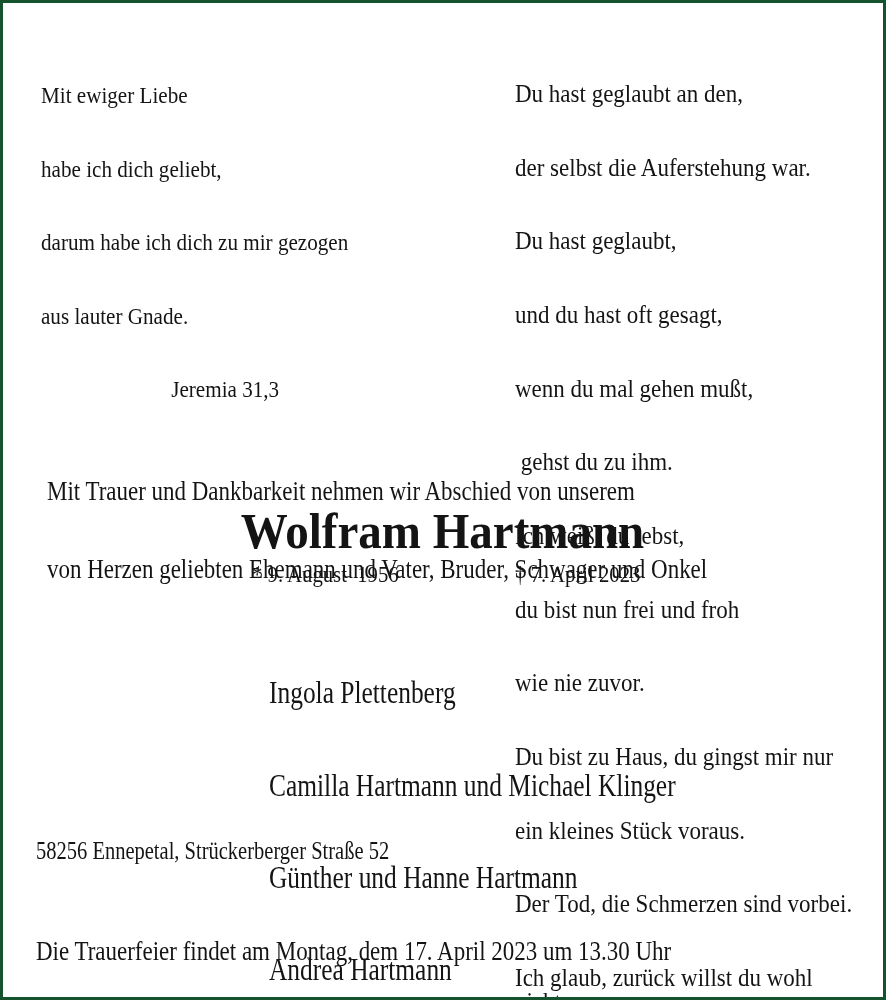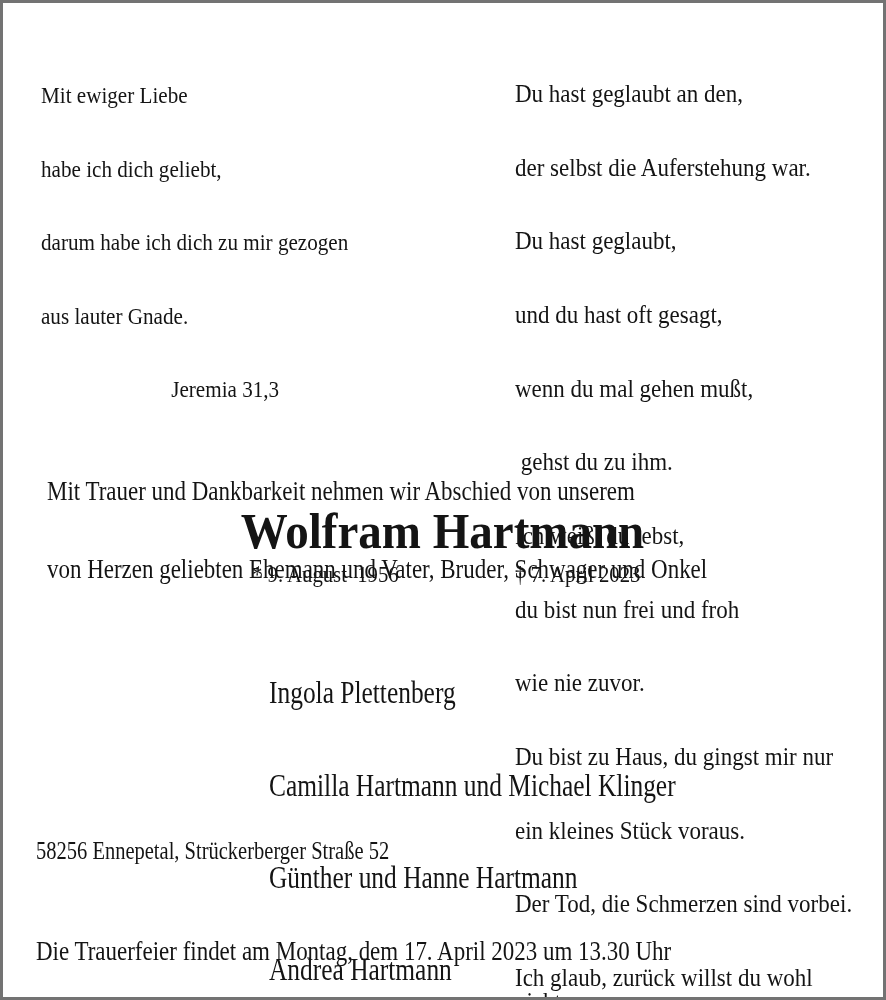--- a/index.html
+++ b/index.html
@@ -6,21 +6,21 @@
     margin: 0;
     padding: 0;
     background: #e8e8e8;
   }
   .page {
     position: relative;
     width: 886px;
     height: 1000px;
     box-sizing: border-box;
     background: #ffffff;
-    border: 3px solid #737373;
+    border: 3px solid #14532d;
     overflow: hidden;
     font-family: "Liberation Serif", "DejaVu Serif", serif;
     color: #141414;
   }
   .abs {
     position: absolute;
     white-space: pre-wrap;
     transform-origin: 0 0;
   }
   

